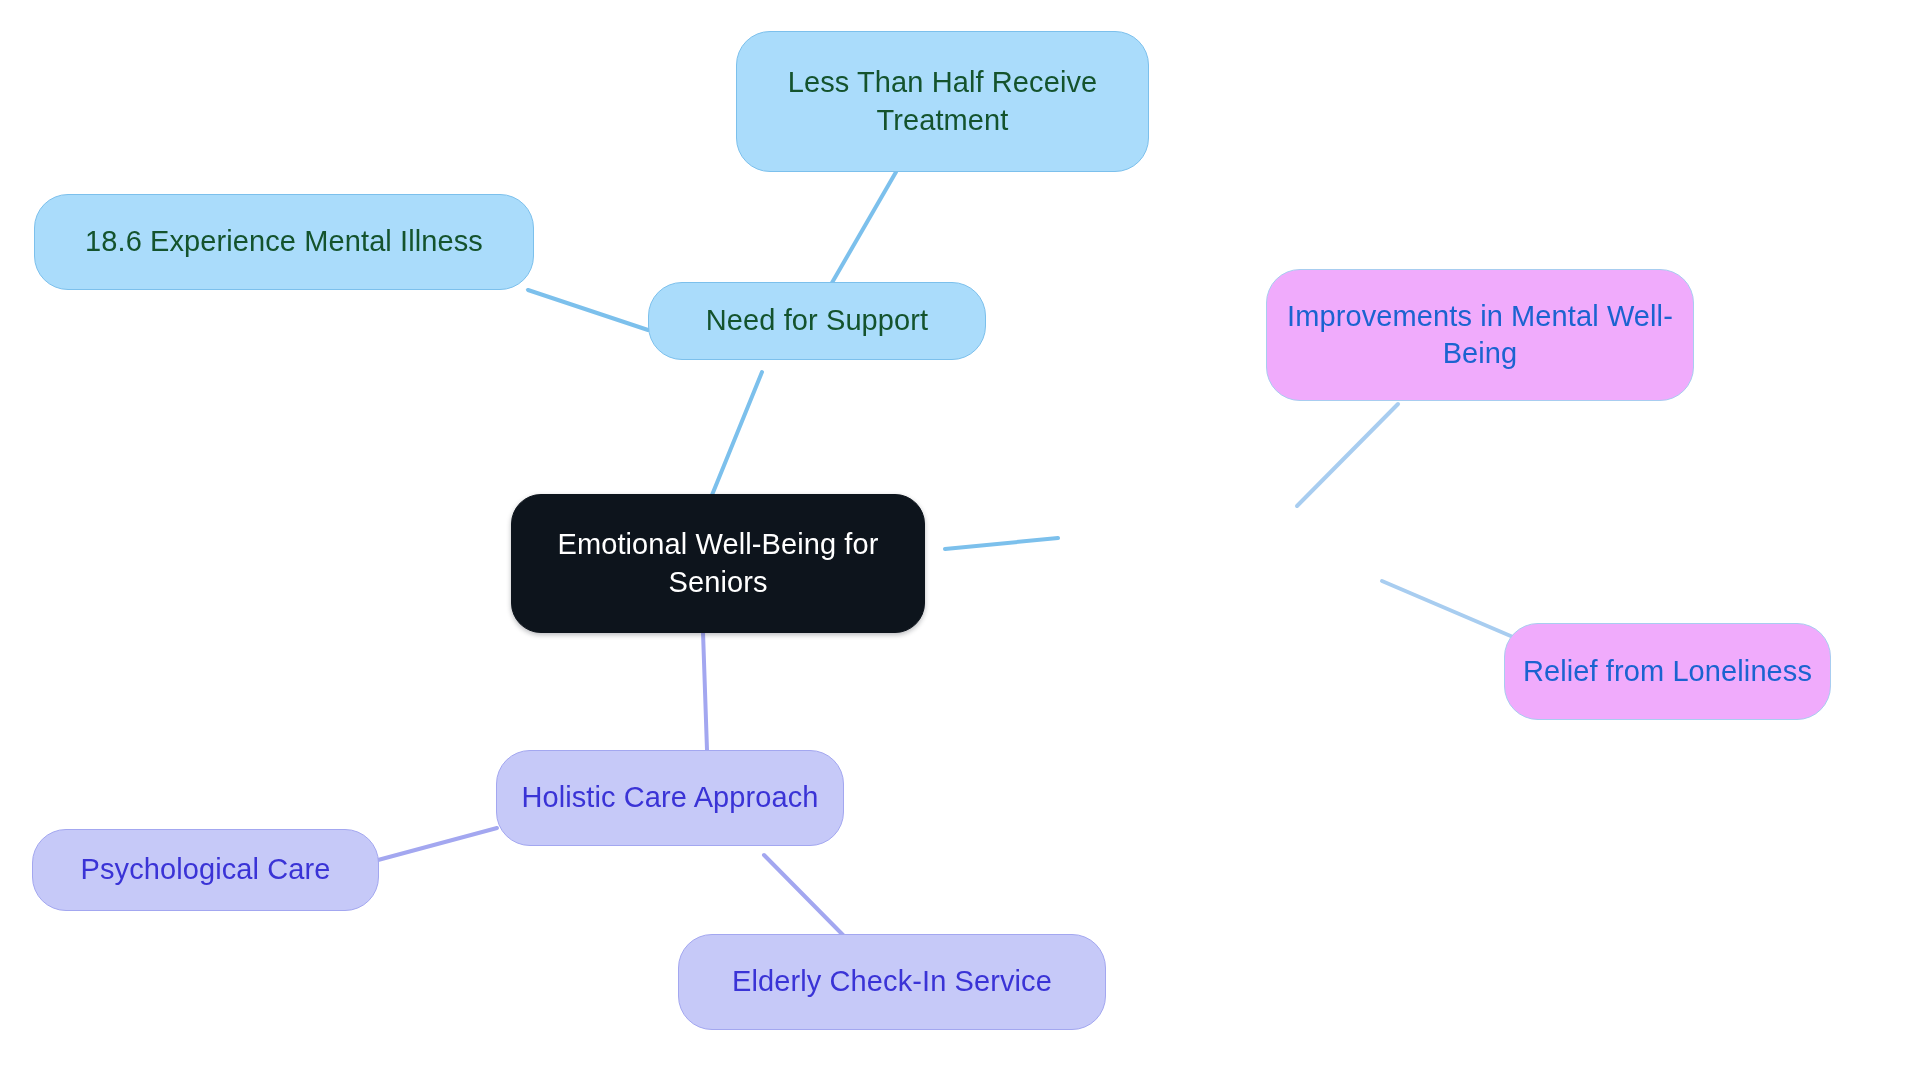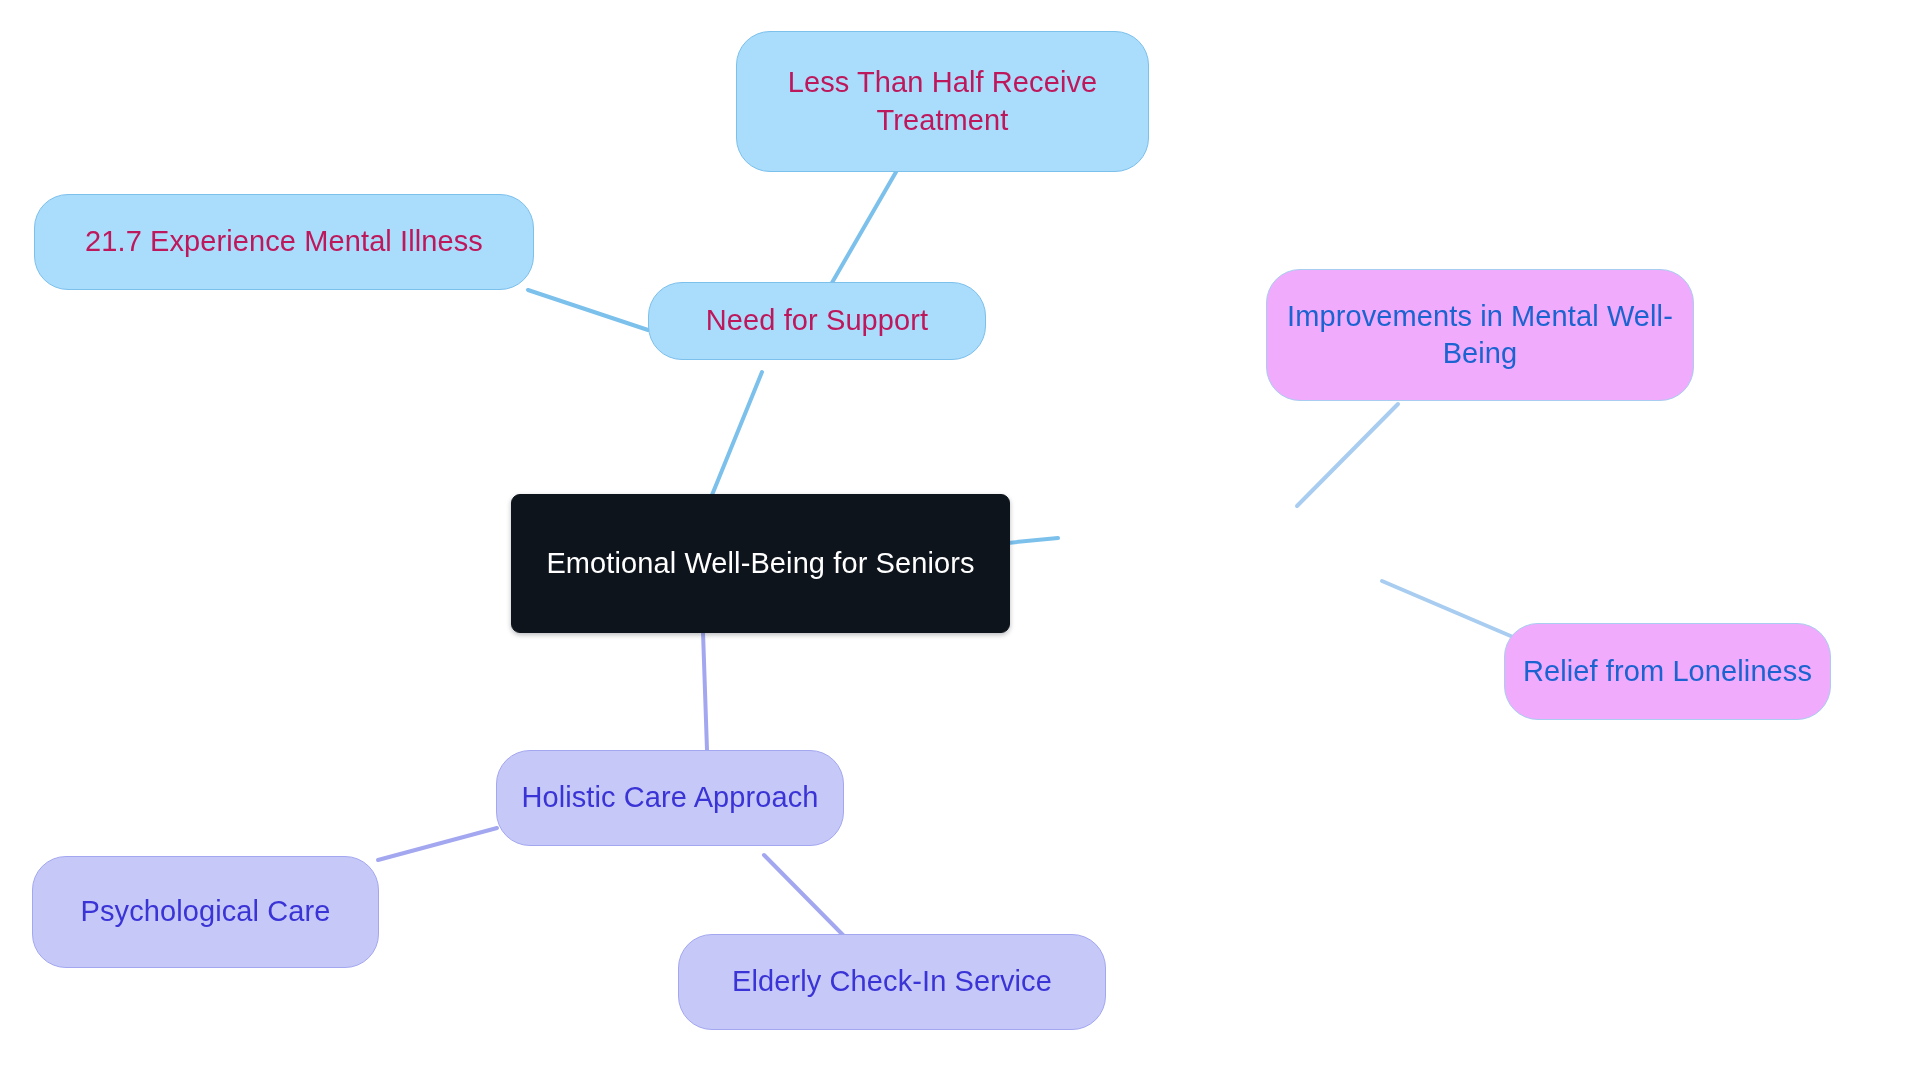--- a/index.html
+++ b/index.html
@@ -44,21 +44,21 @@
     background: #0d141c;
     border-color: #0d141c;
     color: #ffffff;
     border-radius: 30px;
     font-size: 29px;
     box-shadow: 0 2px 5px rgba(10,15,25,0.28);
   }
   .node-blue-strong {
     background: #aadcfb;
     border-color: #7cc0ec;
-    color: #be185d;
+    color: #14532d;
     border-radius: 34px;
     font-size: 29px;
   }
   .node-blue-pale {
     background: #f0abfc;
     border-color: #a8cdf0;
     color: #1b63d0;
     border-radius: 34px;
     font-size: 29px;
   }
@@ -89,32 +89,32 @@
 
     <line x1="1382" y1="581" x2="1520" y2="640" stroke="#a8cdf0" stroke-width="4" stroke-linecap="round"></line>
 
     <line x1="703" y1="632" x2="707" y2="750" stroke="#a3a7f0" stroke-width="4" stroke-linecap="round"></line>
 
     <line x1="497" y1="828" x2="378" y2="860" stroke="#a3a7f0" stroke-width="4" stroke-linecap="round"></line>
 
     <line x1="764" y1="855" x2="843" y2="935" stroke="#a3a7f0" stroke-width="4" stroke-linecap="round"></line>
   </svg>
 
-  <div class="node node-root" style="left:511px; top:494px; width:499px; height:139px;border-radius:9px;">Emotional Well-Being for Seniors</div>
+  <div class="node node-root" style="left:511px; top:494px; width:414px; height:139px;">Emotional Well-Being for Seniors</div>
 
   <div class="node node-blue-strong" style="left:648px; top:282px; width:338px; height:78px;">Need for Support</div>
 
   <div class="node node-blue-strong" style="left:736px; top:31px; width:413px; height:141px;">Less Than Half Receive Treatment</div>
 
-  <div class="node node-blue-strong" style="left:34px; top:194px; width:500px; height:96px;">21.7 Experience Mental Illness</div>
+  <div class="node node-blue-strong" style="left:34px; top:194px; width:500px; height:96px;">18.6 Experience Mental Illness</div>
 
 
   <div class="node node-blue-pale" style="left:1266px; top:269px; width:428px; height:132px;">Improvements in Mental Well-Being</div>
 
   <div class="node node-blue-pale" style="left:1504px; top:623px; width:327px; height:97px;">Relief from Loneliness</div>
 
   <div class="node node-purple" style="left:496px; top:750px; width:348px; height:96px;">Holistic Care Approach</div>
 
-  <div class="node node-purple" style="left:32px; top:829px; width:347px; height:112px;margin-top:27px;">Psychological Care</div>
+  <div class="node node-purple" style="left:32px; top:829px; width:347px; height:82px;">Psychological Care</div>
 
   <div class="node node-purple" style="left:678px; top:934px; width:428px; height:96px;">Elderly Check-In Service</div>
 
 </div>
 
 </body></html>

